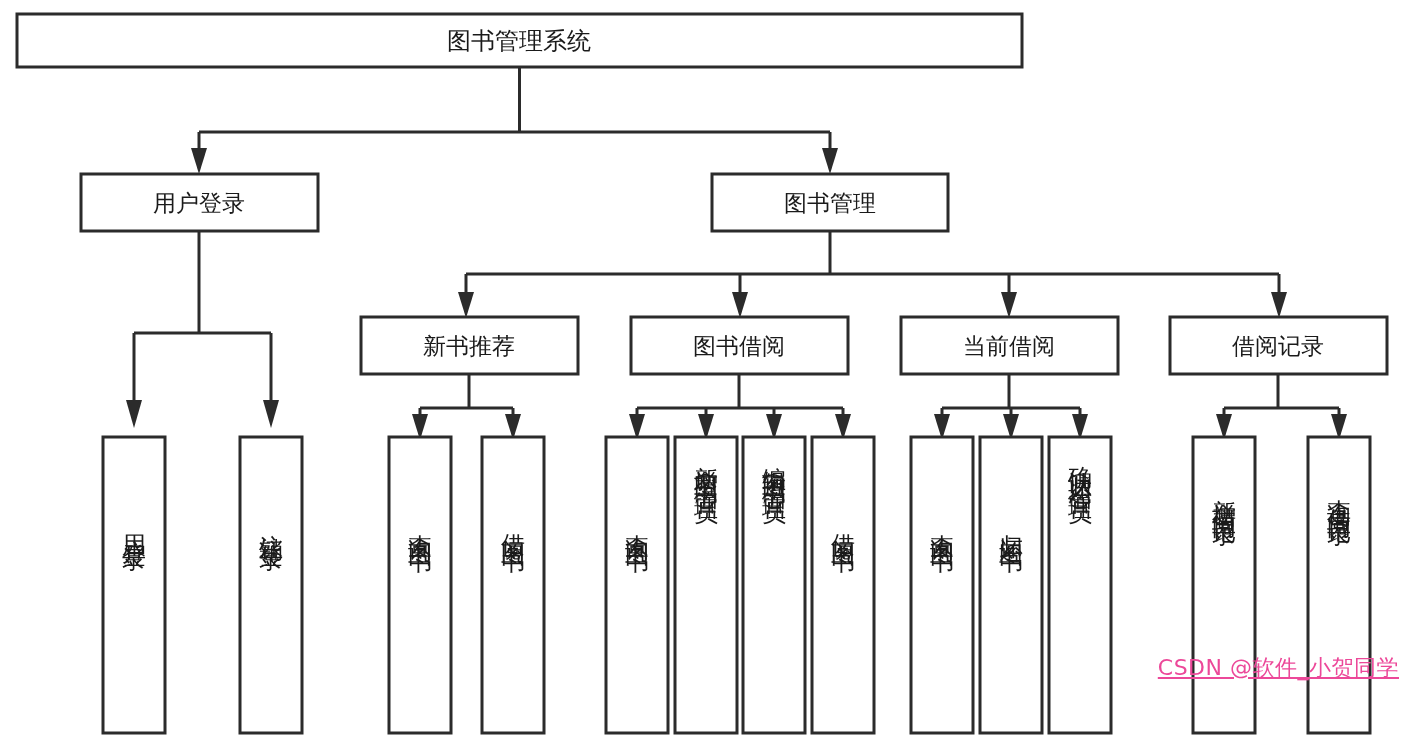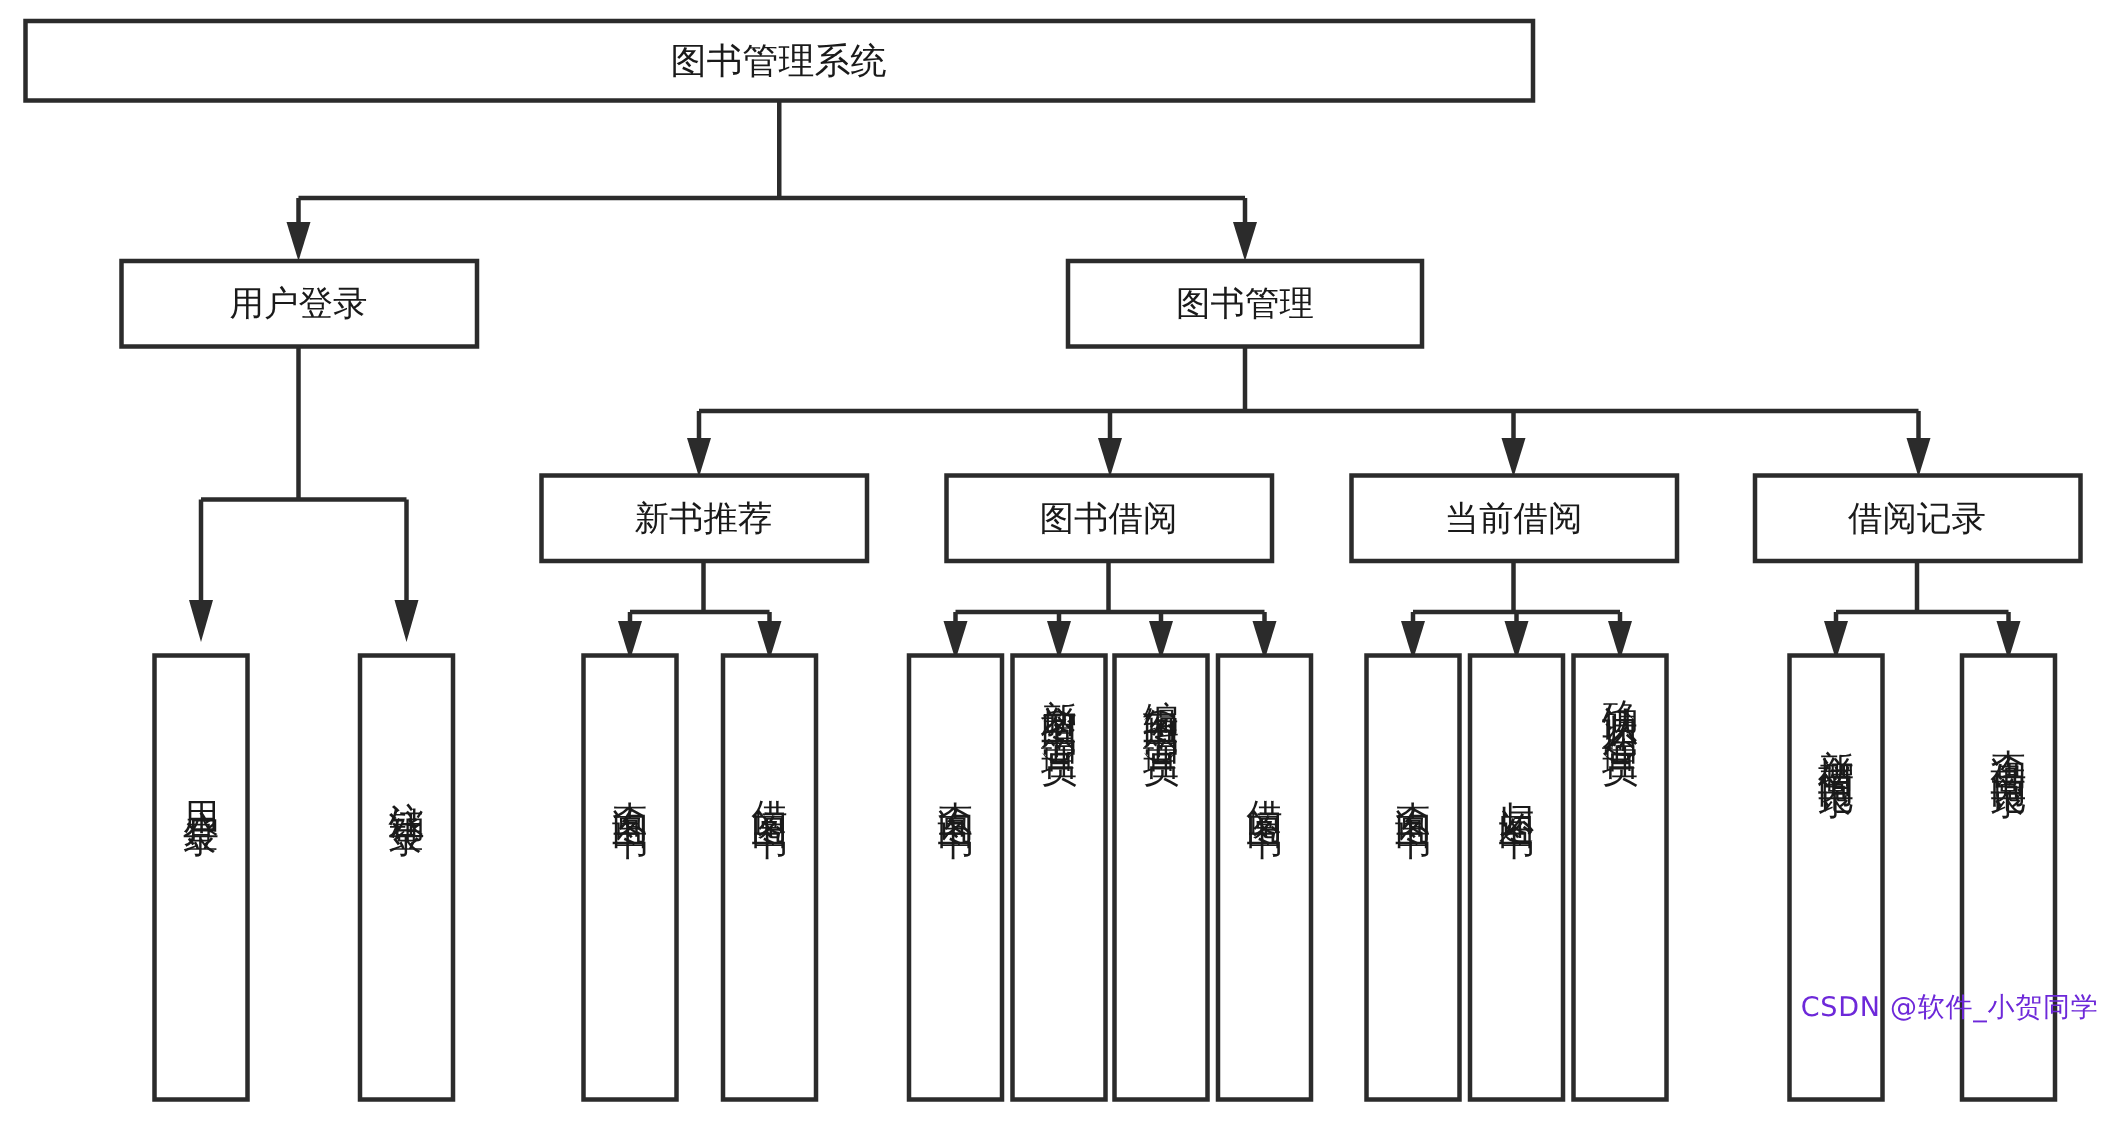--- a/index.html
+++ b/index.html
@@ -65,24 +65,25 @@
     line-height: 1;
     letter-spacing: 5px;
     color: #1a1a1a;
     white-space: nowrap;
   }
   .watermark {
     position: absolute;
     right: 6px;
     bottom: 4px;
     font-family: "DejaVu Sans", "Liberation Sans", sans-serif;
-    font-size: 18px;
-    color: #6d28d9;
+    font-size: 22px;
+    color: #ec4899;
     letter-spacing: 0.5px;
     white-space: nowrap;
+    text-decoration: underline;
   }
 </style>
 </head>
 <body>
 
 <div id="diagram-root">
 
   <svg class="flow" viewBox="0 0 1405 747" xmlns="http://www.w3.org/2000/svg">
 
     <g>

